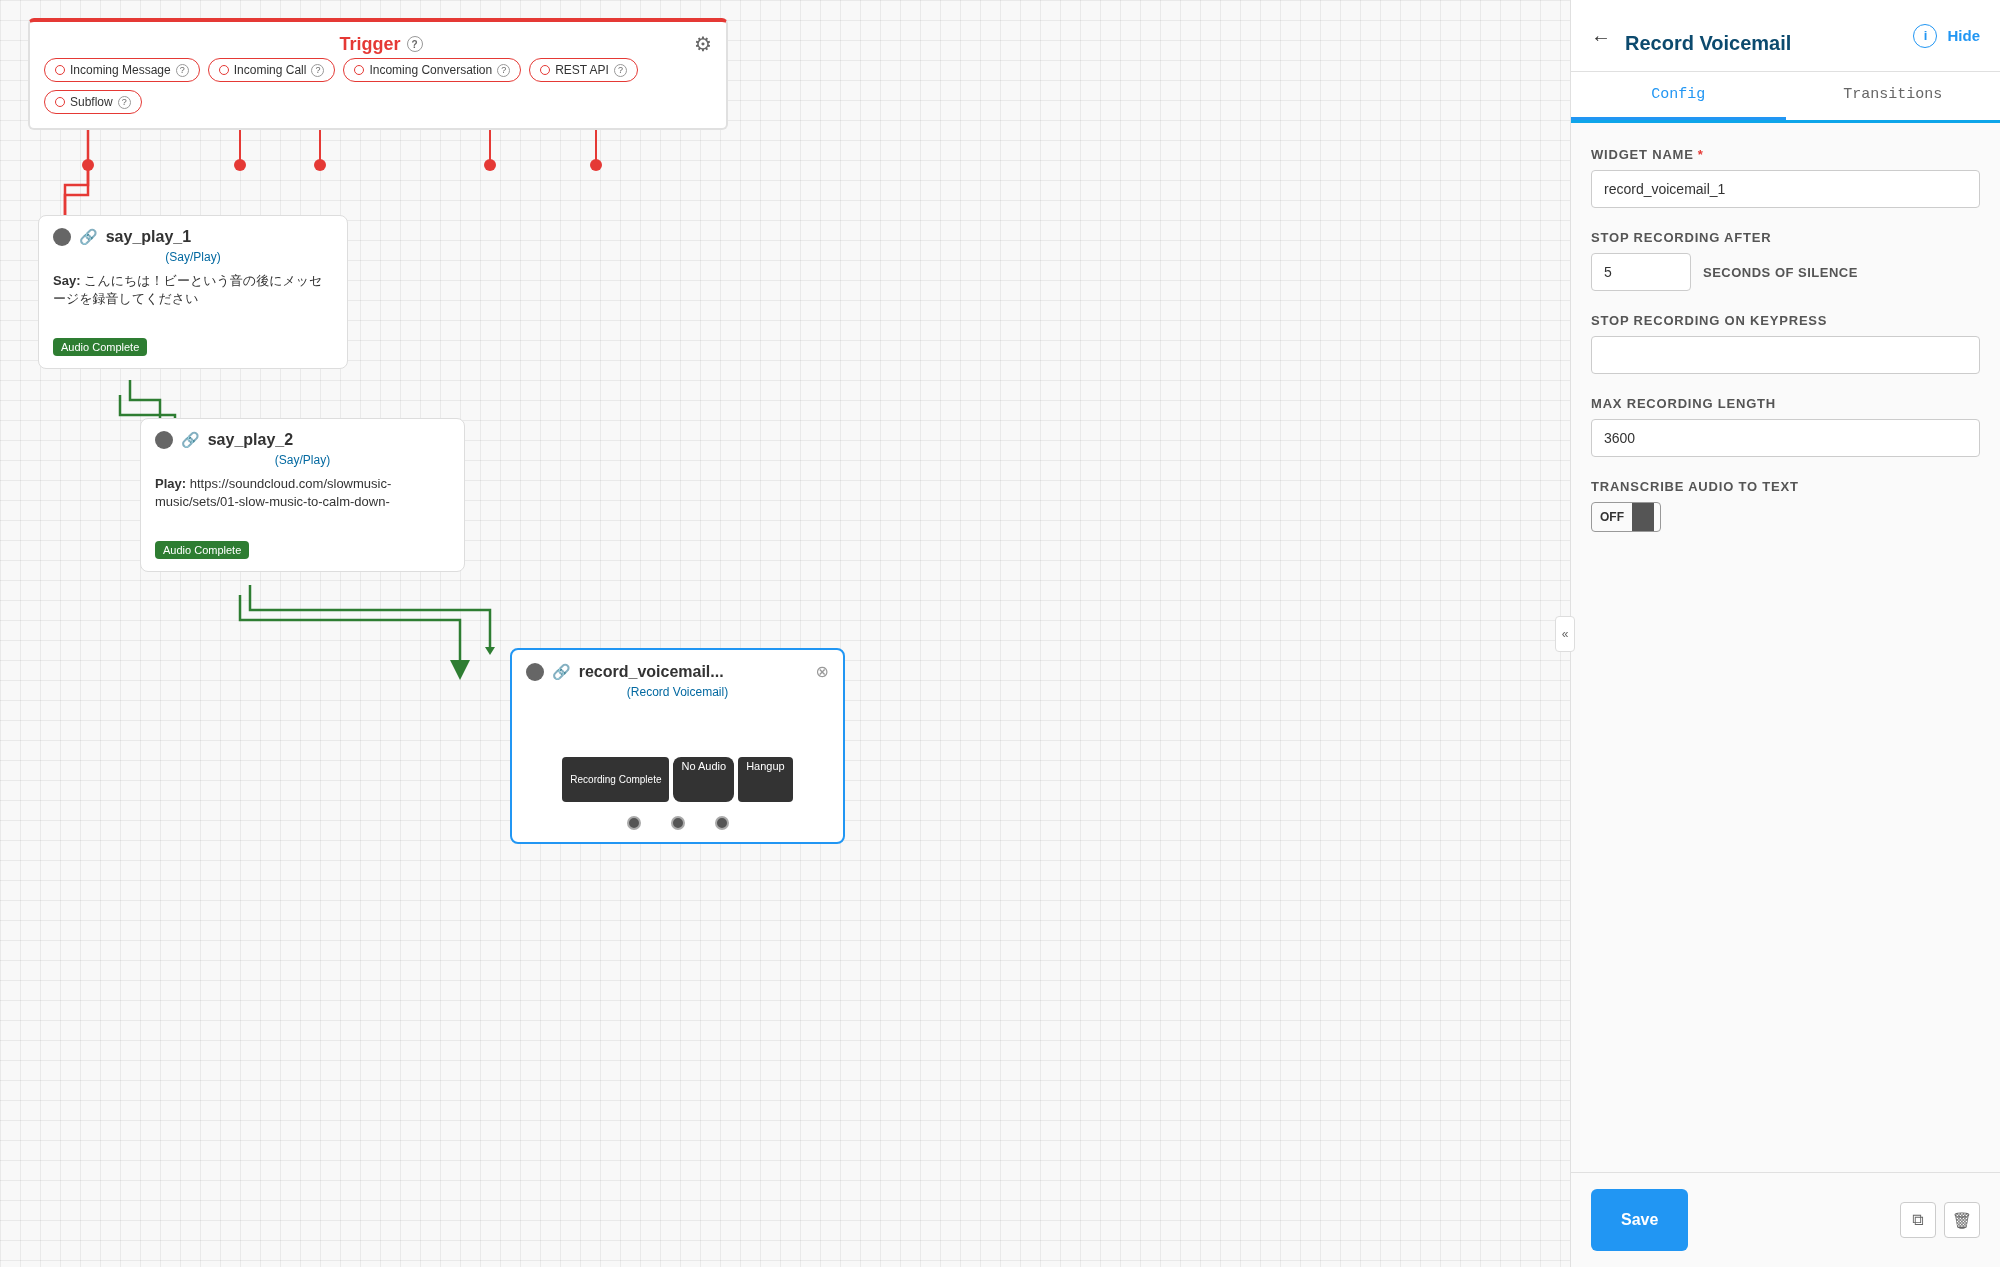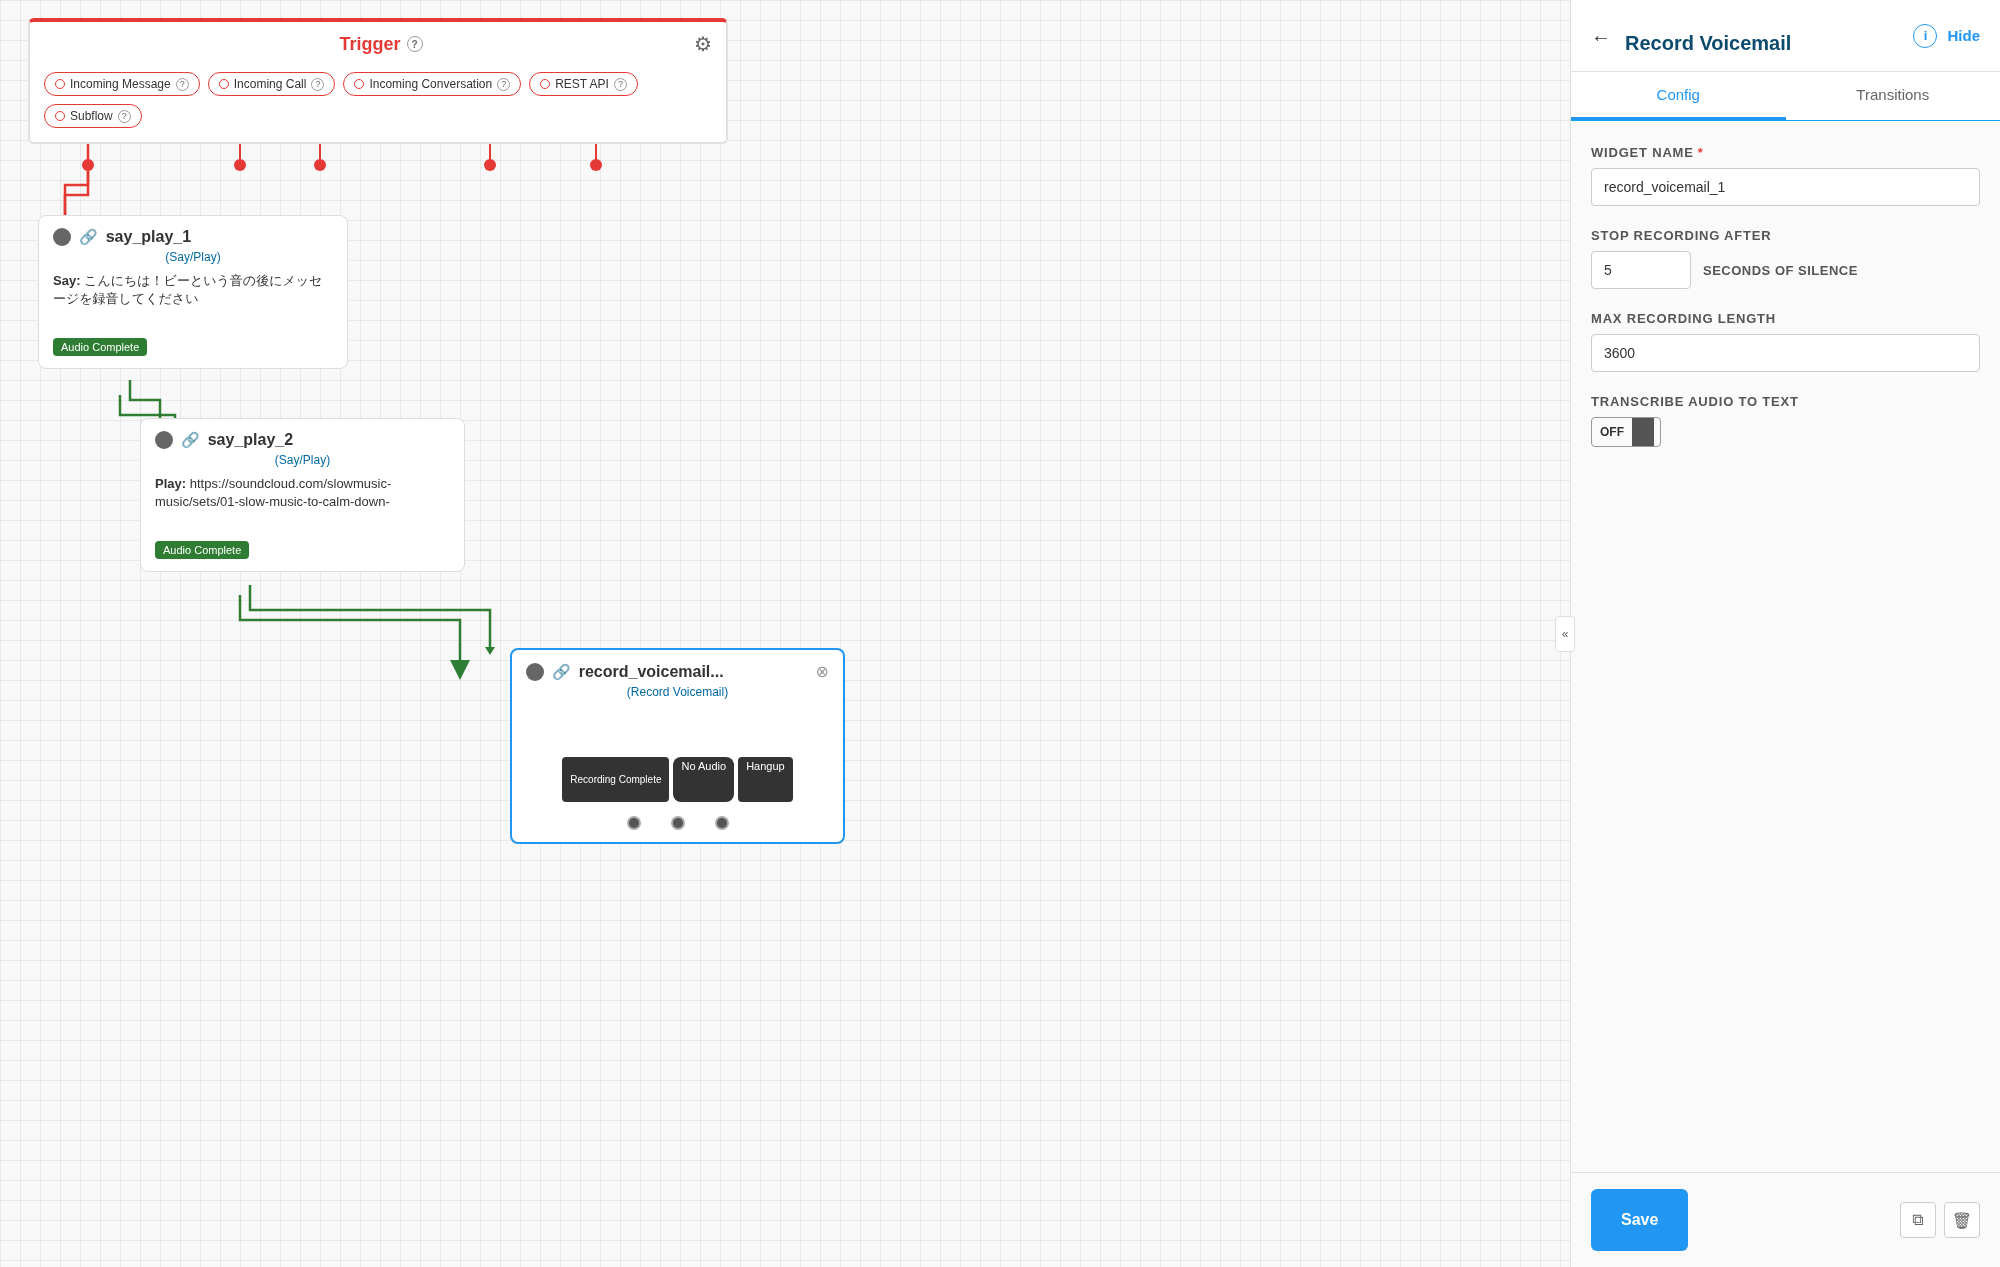--- a/index.html
+++ b/index.html
@@ -32,21 +32,21 @@
       width: 700px;
       background: white;
       border: 2px solid #e0e0e0;
       border-top: 4px solid #e53935;
       border-radius: 6px;
       padding: 10px 14px 14px;
     }
     .trigger-header {
       display: flex;
       align-items: center;
-      margin-bottom: 16px;
+      margin-bottom: 2px;
       gap: 32px;
     }
     .trigger-title {
       color: #e53935;
       font-size: 18px;
       font-weight: 600;
       display: flex;
       align-items: center;
       gap: 6px;
       flex: 1;
@@ -232,22 +232,23 @@
       align-items: center;
       justify-content: center;
       cursor: pointer;
       font-size: 12px;
       color: #666;
     }
 
     
     .panel-tabs {
       display: flex;
-      border-bottom: 1px solid #0ea5e9;
-      background: white;
+      border-bottom: 3px solid #0ea5e9;
+      background: white;
+      font-family: Liberation Mono, monospace;
     }
     .panel-tab {
       flex: 1;
       padding: 14px;
       text-align: center;
       font-size: 15px;
       font-weight: 500;
       cursor: pointer;
       color: #666;
       border-bottom: 3px solid transparent;
@@ -552,20 +553,26 @@
     <div class="field-group">
       <div class="field-label">
         <span>STOP RECORDING AFTER</span>
       </div>
       <div class="inline-group">
         <input class="field-input" type="number" style="width: 100px;" value="5">
         <span class="inline-label">SECONDS OF SILENCE</span>
       </div>
     </div>
 
+    <div class="field-group">
+      <div class="field-label">
+        <span>STOP RECORDING ON KEYPRESS</span>
+      </div>
+      <input class="field-input" type="text" value="" style="">
+    </div>
 
     <div class="field-group">
       <div class="field-label">
         <span>MAX RECORDING LENGTH</span>
       </div>
       <input class="field-input" type="number" value="3600" style="">
     </div>
 
     <div class="field-group">
       <div class="field-label">

